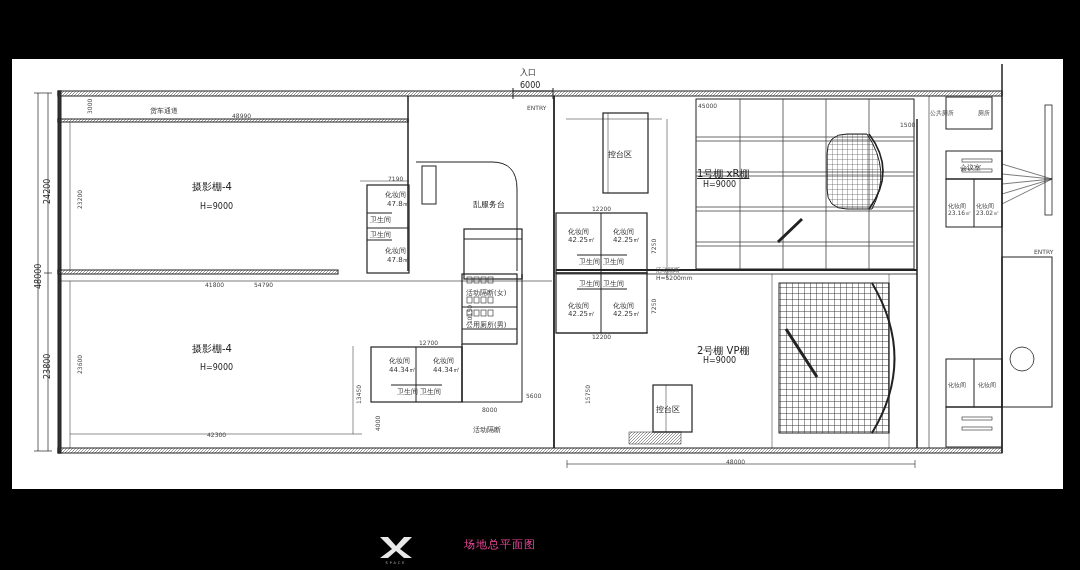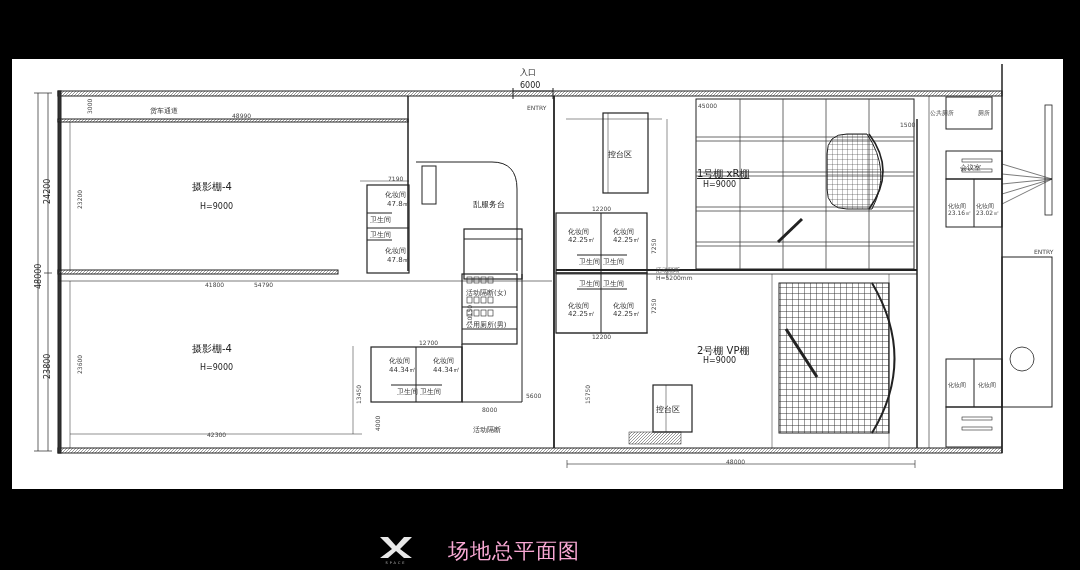--- a/index.html
+++ b/index.html
@@ -6,21 +6,21 @@
   body { width:1080px; height:570px; position:relative; overflow:hidden; font-family:"DejaVu Sans", sans-serif; }
   .sheet { position:absolute; left:12px; top:59px; width:1051px; height:430px; background:#fff; }
   .plan { position:absolute; left:0; top:0; }
   .lbl { position:absolute; font-size:7px; color:#333; white-space:nowrap; }
   .lbl.big { font-size:10px; color:#222; }
   .lbl.mid { font-size:8px; color:#222; }
   .lbl.dim { font-size:6px; color:#444; }
   .lbl.vert { transform:rotate(-90deg); transform-origin:left top; }
   .footer { position:absolute; left:0; top:489px; width:1080px; height:81px; background:#000; }
   .logo { position:absolute; left:376px; top:534px; width:40px; height:30px; }
-  .caption { position:absolute; left:448px; top:537px; font-size:21px; color:#f9a8d4; letter-spacing:1px; font-family:"DejaVu Sans", sans-serif; }
+  .caption { position:absolute; left:464px; top:537px; font-size:11px; color:#ec4899; letter-spacing:1px; font-family:"DejaVu Sans", sans-serif; }
 </style>
 </head>
 <body>
 
 <div class="sheet">
   <svg class="plan" width="1051" height="430" viewBox="0 0 1051 430">
     <defs>
       <pattern id="mesh" width="5" height="5" patternUnits="userSpaceOnUse">
         <path d="M5 0 L0 0 0 5" fill="none" stroke="#333" stroke-width="0.6"></path>
       </pattern>

